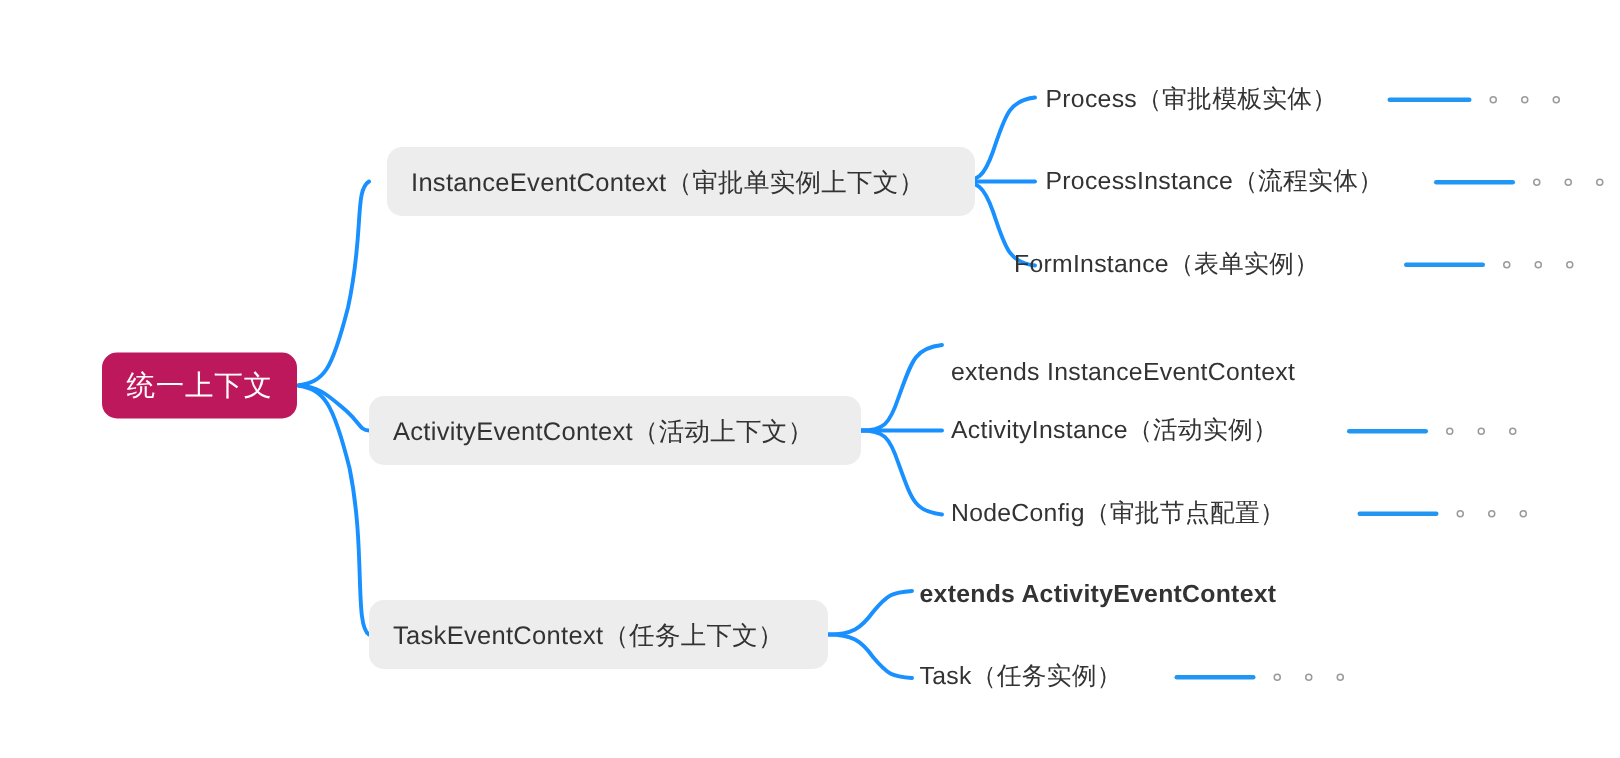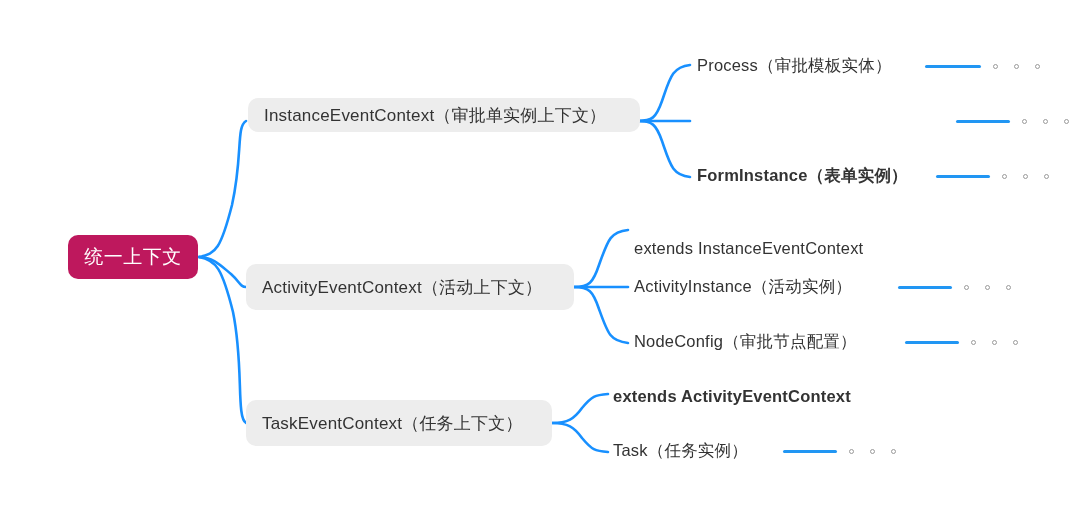--- a/index.html
+++ b/index.html
@@ -120,21 +120,21 @@
 
       <path d="M 552 423 C 568 423 574 419 582 408 C 592 396 595 395 608 394"></path>
       <path d="M 552 423 C 568 423 574 427 582 438 C 592 450 595 451 608 452"></path>
     </g>
   </svg>
 
   <div class="node root-node" style="left:68px; top:235px; width:130px; height:44px; justify-content:center;">
     <span>统一上下文</span>
   </div>
 
-  <div class="node branch-node" style="left:248px; top:98px; width:392px; height:34px;">
+  <div class="node branch-node" style="left:258px; top:98px; width:392px; height:46px;">
     <span>InstanceEventContext（审批单实例上下文）</span>
   </div>
 
   <div class="node branch-node" style="left:246px; top:264px; width:328px; height:46px;">
     <span>ActivityEventContext（活动上下文）</span>
   </div>
 
   <div class="node branch-node" style="left:246px; top:400px; width:306px; height:46px;">
     <span>TaskEventContext（任务上下文）</span>
   </div>
@@ -144,30 +144,33 @@
   </div>
   <div class="leaf-tail" style="position:absolute; left:925px; top:64px;">
     <span class="tail-rule" style="width:56px;"></span>
     <span class="tail-dots" style="margin-left:12px;">
       <span class="tail-dot"></span>
       <span class="tail-dot" style="margin-left:16px;"></span>
       <span class="tail-dot" style="margin-left:16px;"></span>
     </span>
   </div>
 
+  <div class="node leaf-node" style="left:697px; top:108px;">
+    <span class="leaf-label">ProcessInstance（流程实体）</span>
+  </div>
   <div class="leaf-tail" style="position:absolute; left:956px; top:119px;">
     <span class="tail-rule" style="width:54px;"></span>
     <span class="tail-dots" style="margin-left:12px;">
       <span class="tail-dot"></span>
       <span class="tail-dot" style="margin-left:16px;"></span>
       <span class="tail-dot" style="margin-left:16px;"></span>
     </span>
   </div>
 
-  <div class="node leaf-node" style="left:697px; top:163px;font-weight:bold;">
+  <div class="node leaf-node" style="left:676px; top:163px;">
     <span class="leaf-label">FormInstance（表单实例）</span>
   </div>
   <div class="leaf-tail" style="position:absolute; left:936px; top:174px;">
     <span class="tail-rule" style="width:54px;"></span>
     <span class="tail-dots" style="margin-left:12px;">
       <span class="tail-dot"></span>
       <span class="tail-dot" style="margin-left:16px;"></span>
       <span class="tail-dot" style="margin-left:16px;"></span>
     </span>
   </div>

